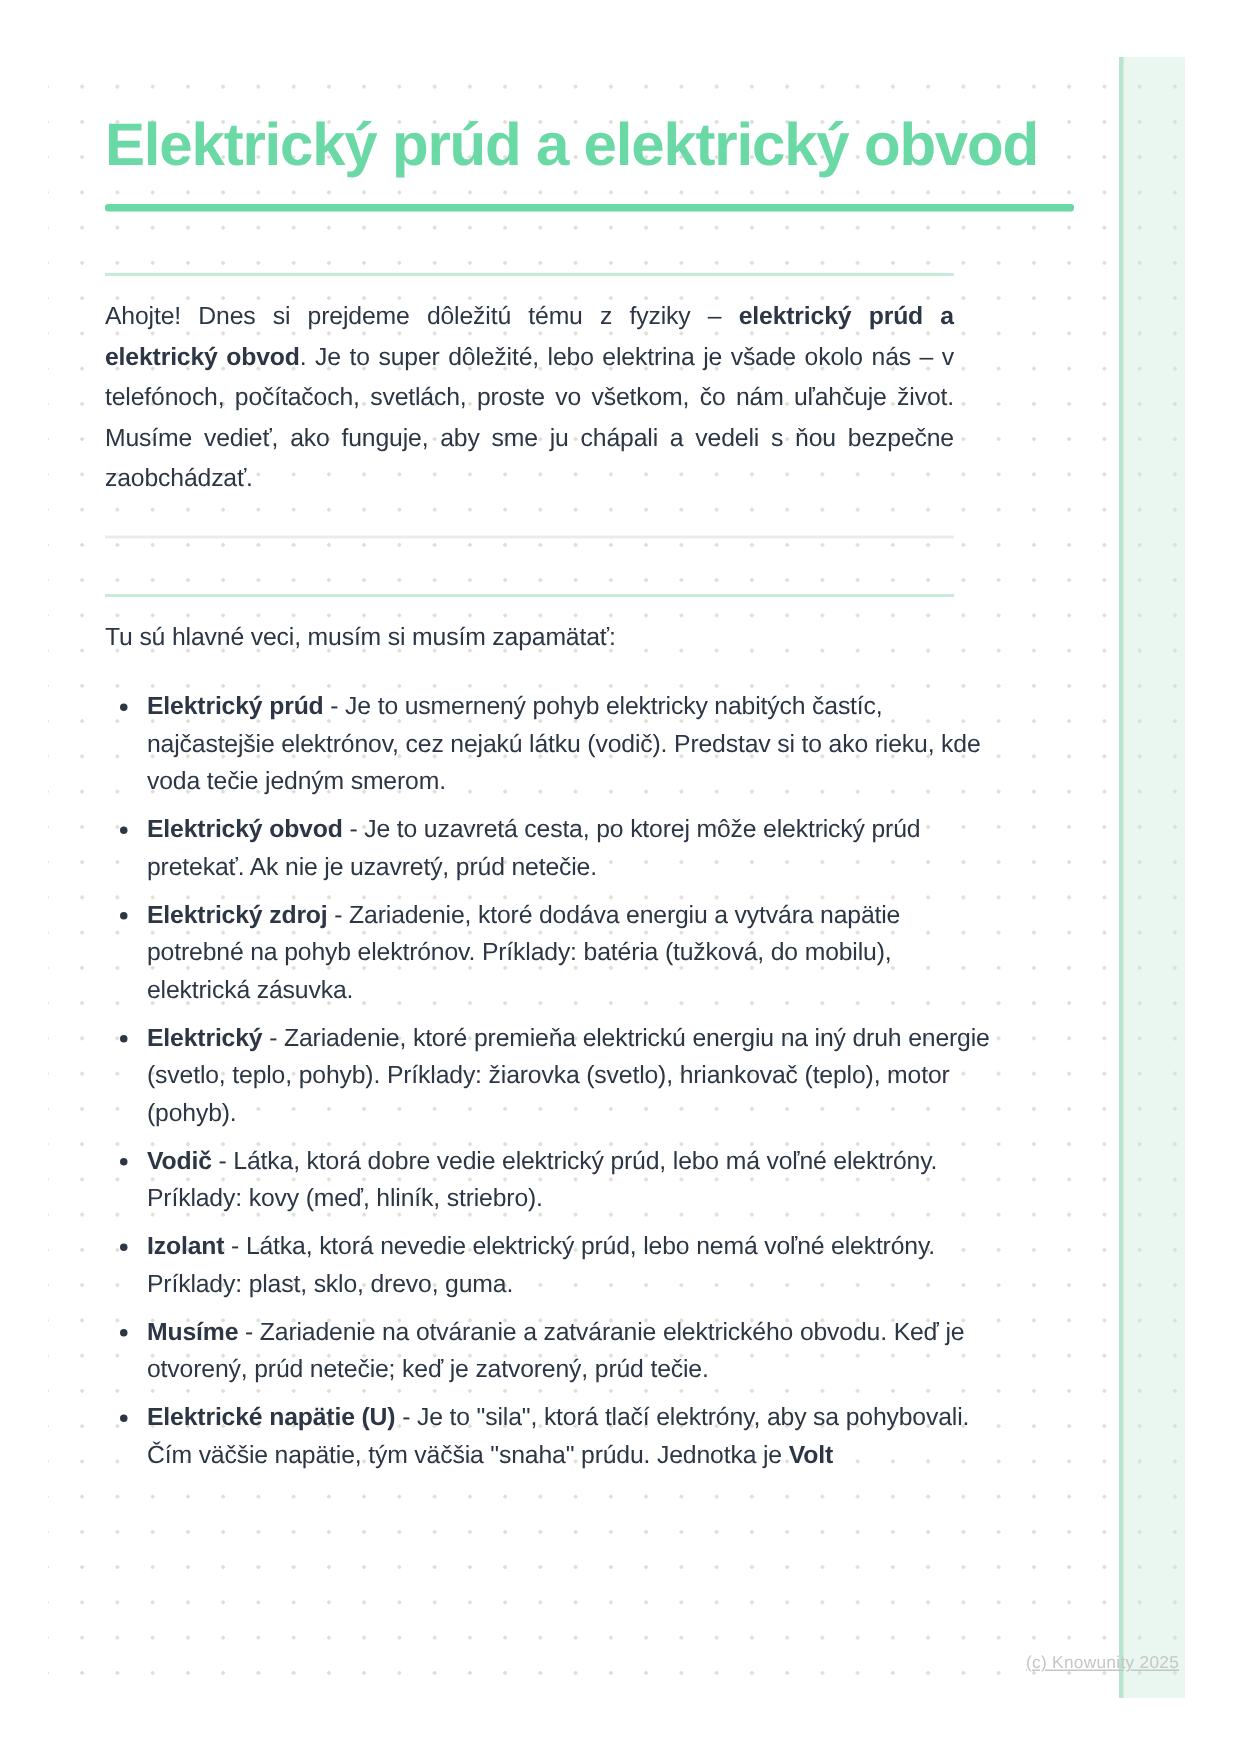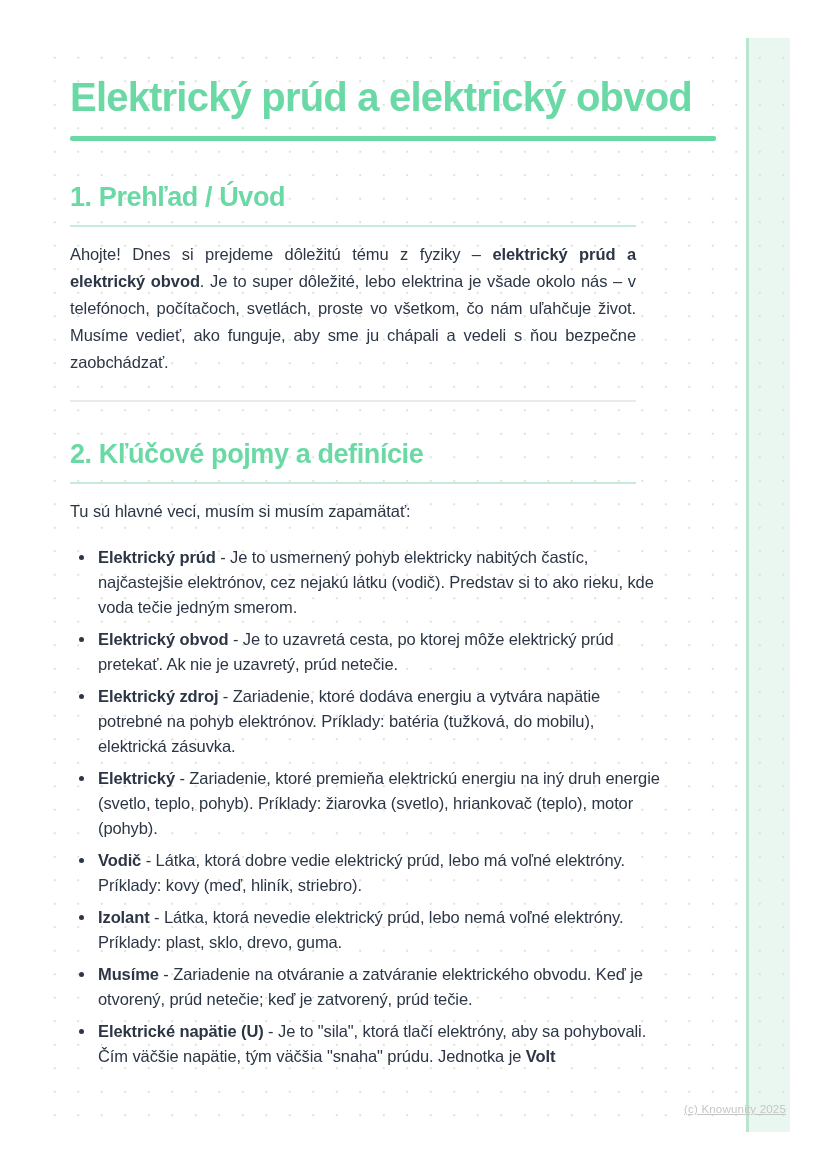--- a/index.html
+++ b/index.html
@@ -119,29 +119,27 @@
 
 <div class="page">
   <div class="side-band"></div>
   <div class="dots"></div>
 
   <div class="content">
     <h1 class="doc-title">Elektrický prúd a elektrický obvod</h1>
     <div class="title-rule"></div>
 
     <section class="sec1">
-      <h2 class="sec-heading">1. Prehľad / Úvod</h2>
       <div class="h2-rule"></div>
       <p class="body-text justified"><span>Ahojte! Dnes si prejdeme dôležitú tému z fyziky – </span><strong>elektrický prúd a elektrický obvod</strong><span>. Je to super dôležité, lebo elektrina je všade okolo nás – v telefónoch, počítačoch, svetlách, proste vo všetkom, čo nám uľahčuje život. Musíme vedieť, ako funguje, aby sme ju chápali a vedeli s ňou bezpečne zaobchádzať.</span></p>
     </section>
 
     <hr class="section-divider">
 
     <section class="sec2">
-      <h2 class="sec-heading">2. Kľúčové pojmy a definície</h2>
       <div class="h2-rule"></div>
       <p class="body-text">Tu sú hlavné veci, musím si musím zapamätať:</p>
       <ul class="key-terms">
           <li><strong>Elektrický prúd</strong> - Je to usmernený pohyb elektricky nabitých častíc, najčastejšie elektrónov, cez nejakú látku (vodič). Predstav si to ako rieku, kde voda tečie jedným smerom.</li>
           <li><strong>Elektrický obvod</strong> - Je to uzavretá cesta, po ktorej môže elektrický prúd pretekať. Ak nie je uzavretý, prúd netečie.</li>
           <li><strong>Elektrický zdroj</strong> - Zariadenie, ktoré dodáva energiu a vytvára napätie potrebné na pohyb elektrónov. Príklady: batéria (tužková, do mobilu), elektrická zásuvka.</li>
           <li><strong>Elektrický</strong> - Zariadenie, ktoré premieňa elektrickú energiu na iný druh energie (svetlo, teplo, pohyb). Príklady: žiarovka (svetlo), hriankovač (teplo), motor (pohyb).</li>
           <li><strong>Vodič</strong> - Látka, ktorá dobre vedie elektrický prúd, lebo má voľné elektróny. Príklady: kovy (meď, hliník, striebro).</li>
           <li><strong>Izolant</strong> - Látka, ktorá nevedie elektrický prúd, lebo nemá voľné elektróny. Príklady: plast, sklo, drevo, guma.</li>
           <li><strong>Musíme</strong> - Zariadenie na otváranie a zatváranie elektrického obvodu. Keď je otvorený, prúd netečie; keď je zatvorený, prúd tečie.</li>

